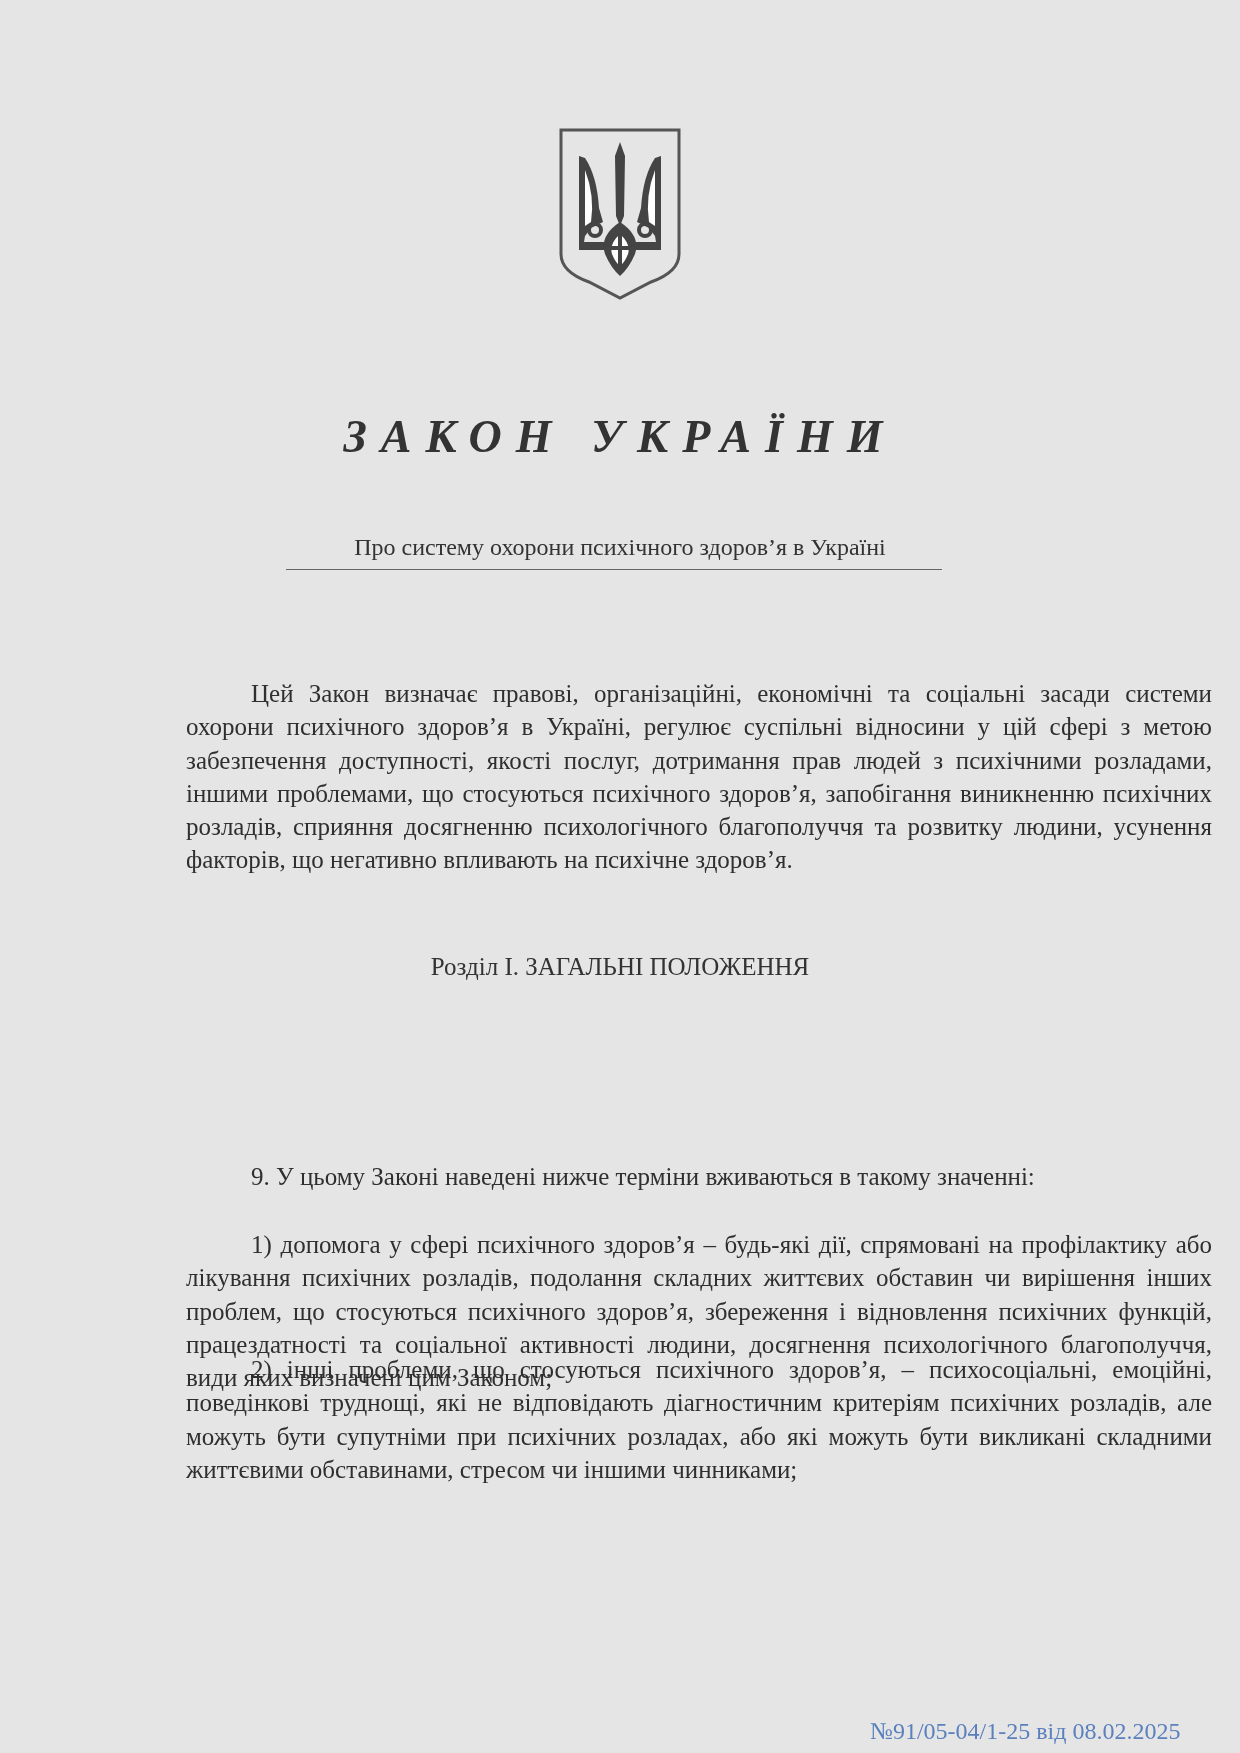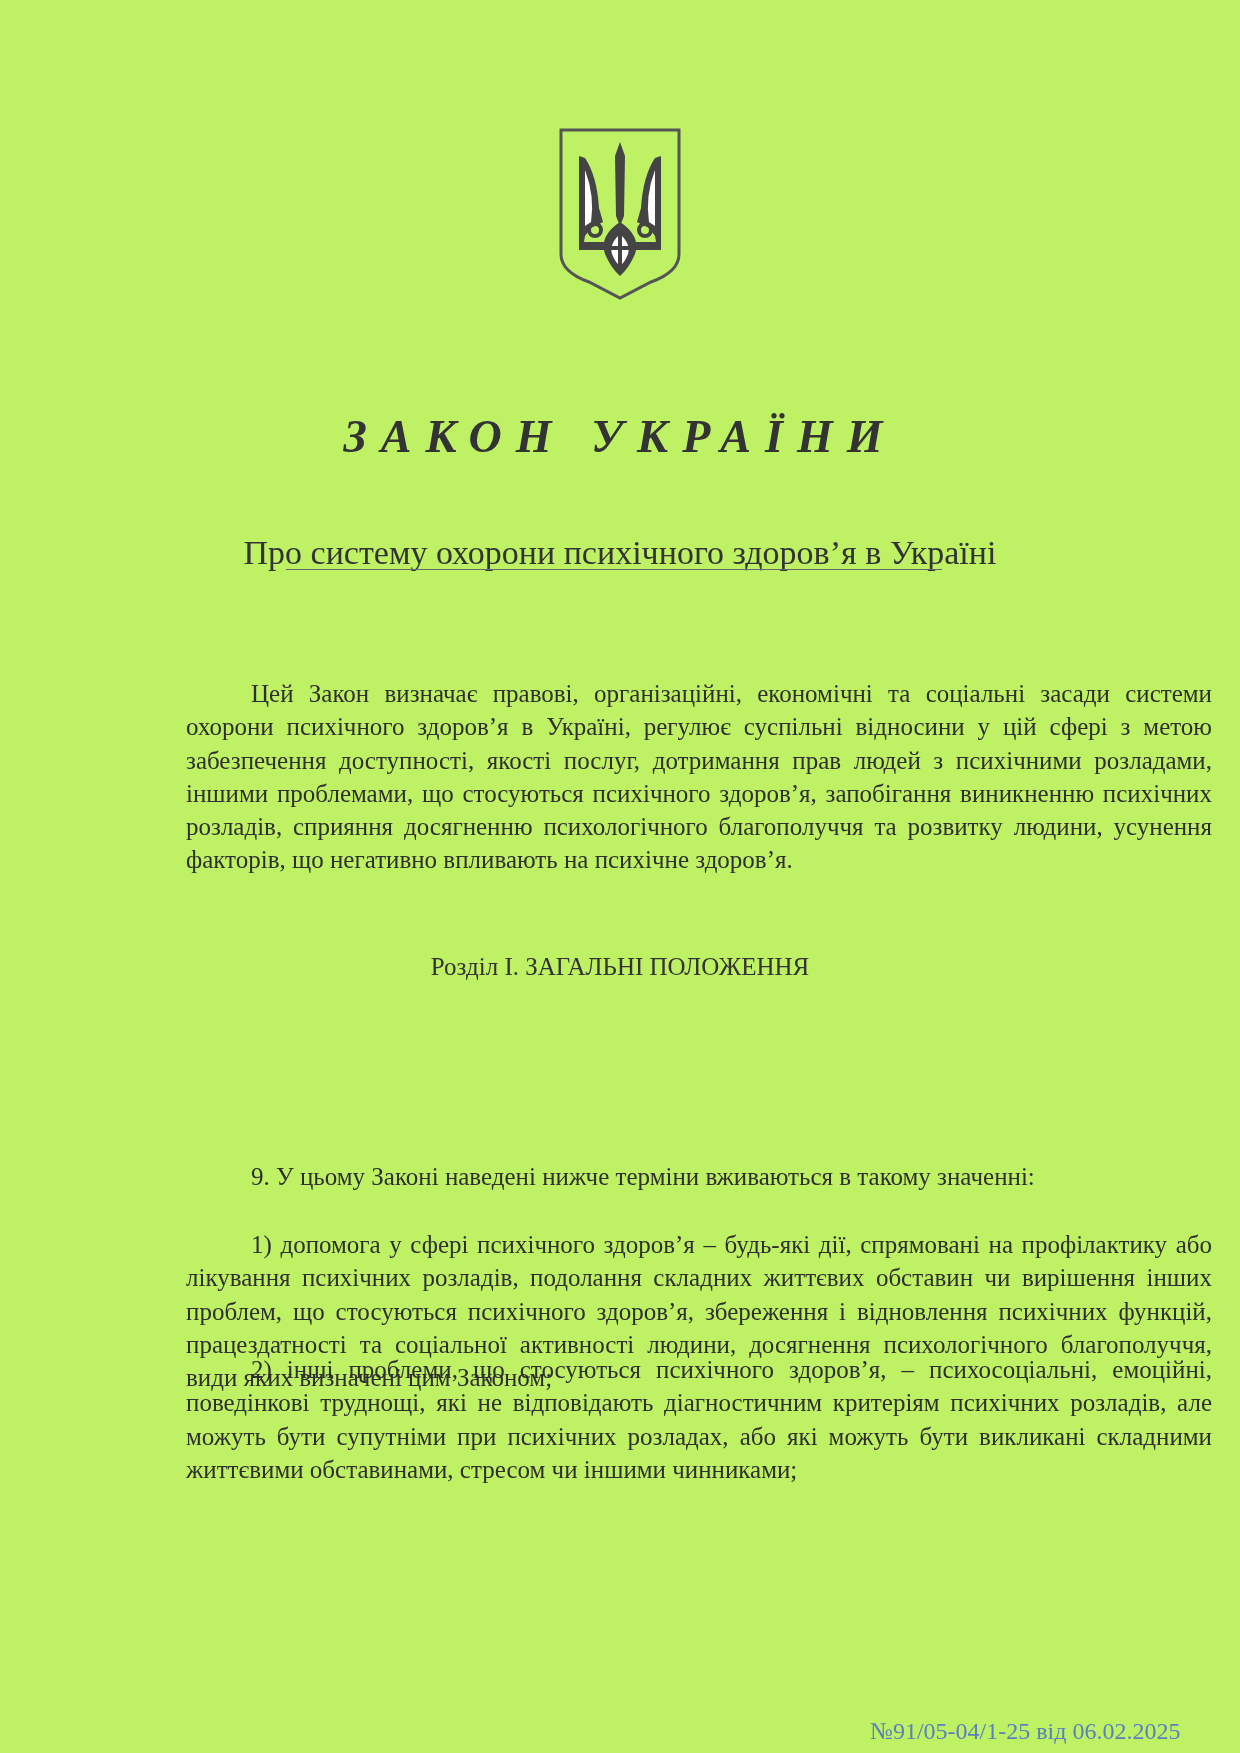--- a/index.html
+++ b/index.html
@@ -13,21 +13,21 @@
     position: relative;
     overflow: hidden;
     font-family: "Liberation Serif", "DejaVu Serif", serif;
     color: #2a2a2a;
   }
   .page {
     position: absolute;
     left: 0; top: 0;
     width: 1240px;
     height: 1753px;
-    background: #bef264;
+    background: #e5e5e5;
   }
   .emblem {
     position: absolute;
     left: 555px;
     top: 126px;
     width: 130px;
     height: 176px;
   }
   .emblem svg { width: 100%; height: 100%; display: block; }
 
@@ -43,21 +43,21 @@
     font-size: 46px;
     letter-spacing: 14px;
     color: #333333;
   }
   .law-subtitle {
     position: absolute;
     left: 0;
     top: 534px;
     width: 1240px;
     text-align: center;
-    font-size: 34px;
+    font-size: 24px;
     color: #333;
   }
   .subtitle-underline {
     position: absolute;
     left: 286px;
     top: 569px;
     width: 656px;
     height: 1px;
     background: #666;
   }
@@ -145,15 +145,15 @@
 
   <div class="section-heading">Розділ І. ЗАГАЛЬНІ ПОЛОЖЕННЯ</div>
 
 
   <p id="clause1-intro" class="body-text indent">9. У цьому Законі наведені нижче терміни вживаються в такому значенні:</p>
 
   <p id="term1" class="body-text indent">1) допомога у сфері психічного здоров’я – будь-які дії, спрямовані на профілактику або лікування психічних розладів, подолання складних життєвих обставин чи вирішення інших проблем, що стосуються психічного здоров’я, збереження і відновлення психічних функцій, працездатності та соціальної активності людини, досягнення психологічного благополуччя, види яких визначені цим Законом;</p>
 
   <p id="term2" class="body-text indent">2) інші проблеми, що стосуються психічного здоров’я, – психосоціальні, емоційні, поведінкові труднощі, які не відповідають діагностичним критеріям психічних розладів, але можуть бути супутніми при психічних розладах, або які можуть бути викликані складними життєвими обставинами, стресом чи іншими чинниками;</p>
 
-  <div class="doc-number">№91/05-04/1-25 від 06.02.2025</div>
+  <div class="doc-number">№91/05-04/1-25 від 08.02.2025</div>
 
 </div>
 
 </body></html>

